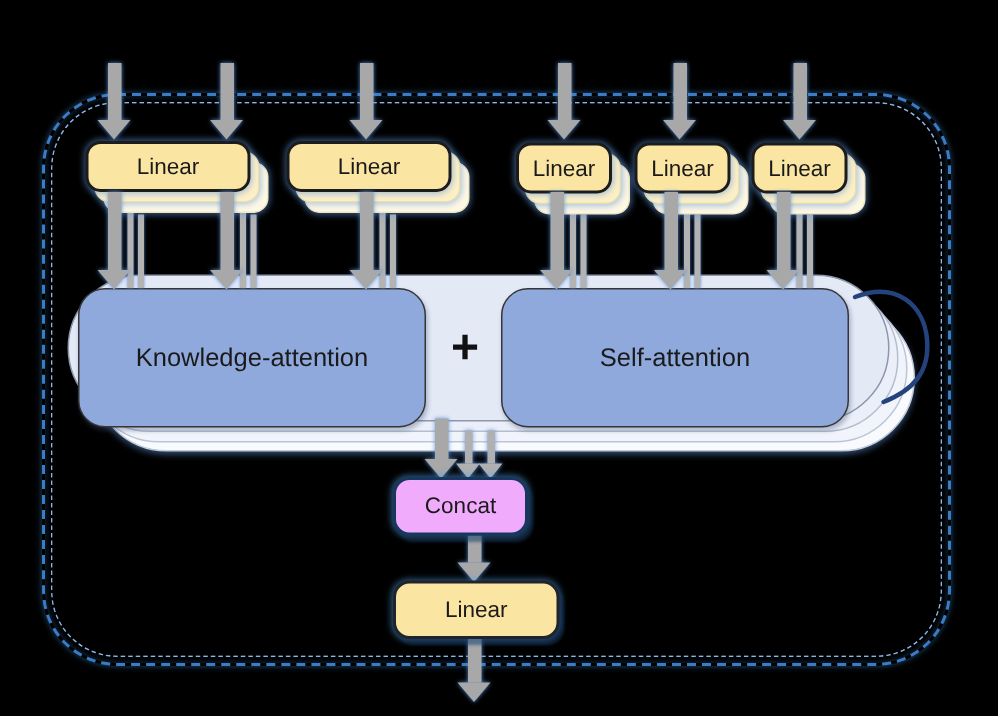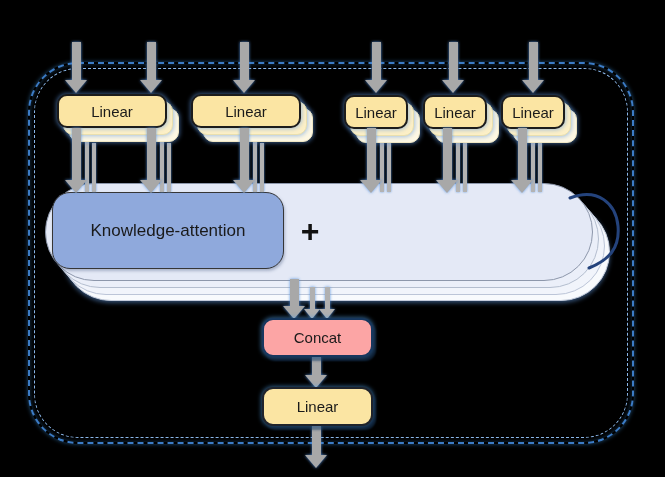--- a/index.html
+++ b/index.html
@@ -41,32 +41,32 @@
   
   .container-stack{position:absolute;left:45px;top:183px;width:548px;height:98px;z-index:3;}
   .container-stack .c-echo,.container-stack .c-front{position:absolute;left:0;top:0;width:100%;height:100%;
       border-radius:49px;box-sizing:border-box;}
   .container-stack .c3{transform:translate(17px,20px);background:#f8fafd;border:1px solid #c3cbdb;
       box-shadow:0 2px 4px rgba(95,150,220,.5);}
   .container-stack .c2{transform:translate(12px,14px);background:#f1f4fb;border:1px solid #bcc5d8;}
   .container-stack .c1{transform:translate(6px,7px);background:#ebeff9;border:1px solid #b4becf;}
   .container-stack .c-front{background:#e4e9f6;border:1.5px solid #8d97ab;}
 
-  .attn-box{position:absolute;top:192px;width:232px;height:77px;background:#8fa9dc;
+  .attn-box{position:absolute;top:192px;width:232px;height:93px;background:#8fa9dc;
       border:1.5px solid #363636;border-radius:18px;box-sizing:border-box;display:flex;
       align-items:center;justify-content:center;font-size:17px;z-index:4;
       box-shadow:1px 2px 3px rgba(60,80,120,.35);}
   .plus{position:absolute;left:294px;top:211px;width:32px;height:40px;line-height:40px;
       text-align:center;font-size:32px;font-weight:700;color:#111;z-index:4;}
 
   .loop-svg{position:absolute;left:558px;top:184px;z-index:3;}
 
   .node{position:absolute;border-radius:11px;box-sizing:border-box;display:flex;align-items:center;
       justify-content:center;font-size:15px;z-index:7;}
-  .concat{left:262px;top:318px;width:111px;height:39px;background:#fca5a5;border:2px solid #17375e;
+  .concat{left:262px;top:318px;width:90px;height:39px;background:#f0abfc;border:2px solid #17375e;
       box-shadow:3px 4px 2px rgba(23,55,94,.5), 0 0 4px 1px rgba(80,160,230,.55);}
   .out-linear{left:262px;top:387px;width:111px;height:39px;background:#fbe5a3;border:2px solid #20242c;
       box-shadow:3px 4px 2px rgba(23,55,94,.5), 0 0 4px 1px rgba(80,160,230,.55);}
 </style>
 </head>
 <body>
 
 <div class="stage">
 
   <div class="dash-outer"></div>
@@ -175,20 +175,23 @@
     <div class="c-echo c3"></div>
     <div class="c-echo c2"></div>
     <div class="c-echo c1"></div>
     <div class="c-front"></div>
   </div>
 
   <div class="attn-box" style="left:52px">
     <span>Knowledge-attention</span>
   </div>
   <div class="plus">+</div>
+  <div class="attn-box" style="left:334px">
+    <span>Self-attention</span>
+  </div>
 
   <svg class="loop-svg" width="80" height="95" viewBox="0 0 80 95">
     <path d="M 12,14 C 40,3 58,20 60,42 C 62,64 51,76 31,84" fill="none" stroke="#24437c" stroke-width="3" stroke-linecap="round"></path>
   </svg>
 
   <div class="varrow" style="left:283px;top:279px;height:40px">
       <span class="sh"></span>
       <span class="hd"></span>
     </div>
   <div class="varrow thin" style="left:304px;top:287px;height:32px">

